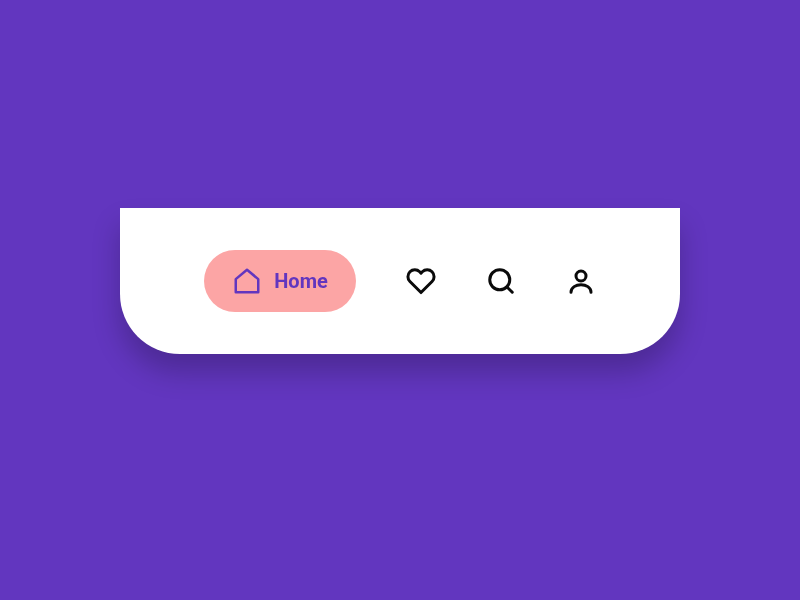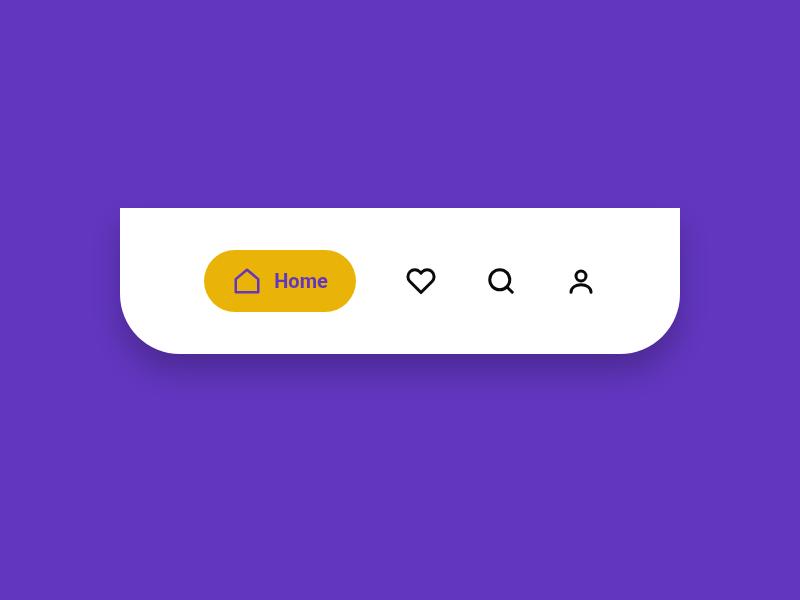--- a/index.html
+++ b/index.html
@@ -30,21 +30,21 @@
     }
     .nav-inner {
       display: flex;
       align-items: center;
       gap: 50px;
     }
     .nav-pill {
       display: flex;
       align-items: center;
       gap: 12px;
-      background: #eab308;
+      background: #fca5a5;
       padding: 16px 28px;
       border-radius: 40px;
       cursor: pointer;
     }
     .nav-pill svg {
       display: block;
     }
     .nav-label {
       color: #6236bf;
       font-weight: 700;

